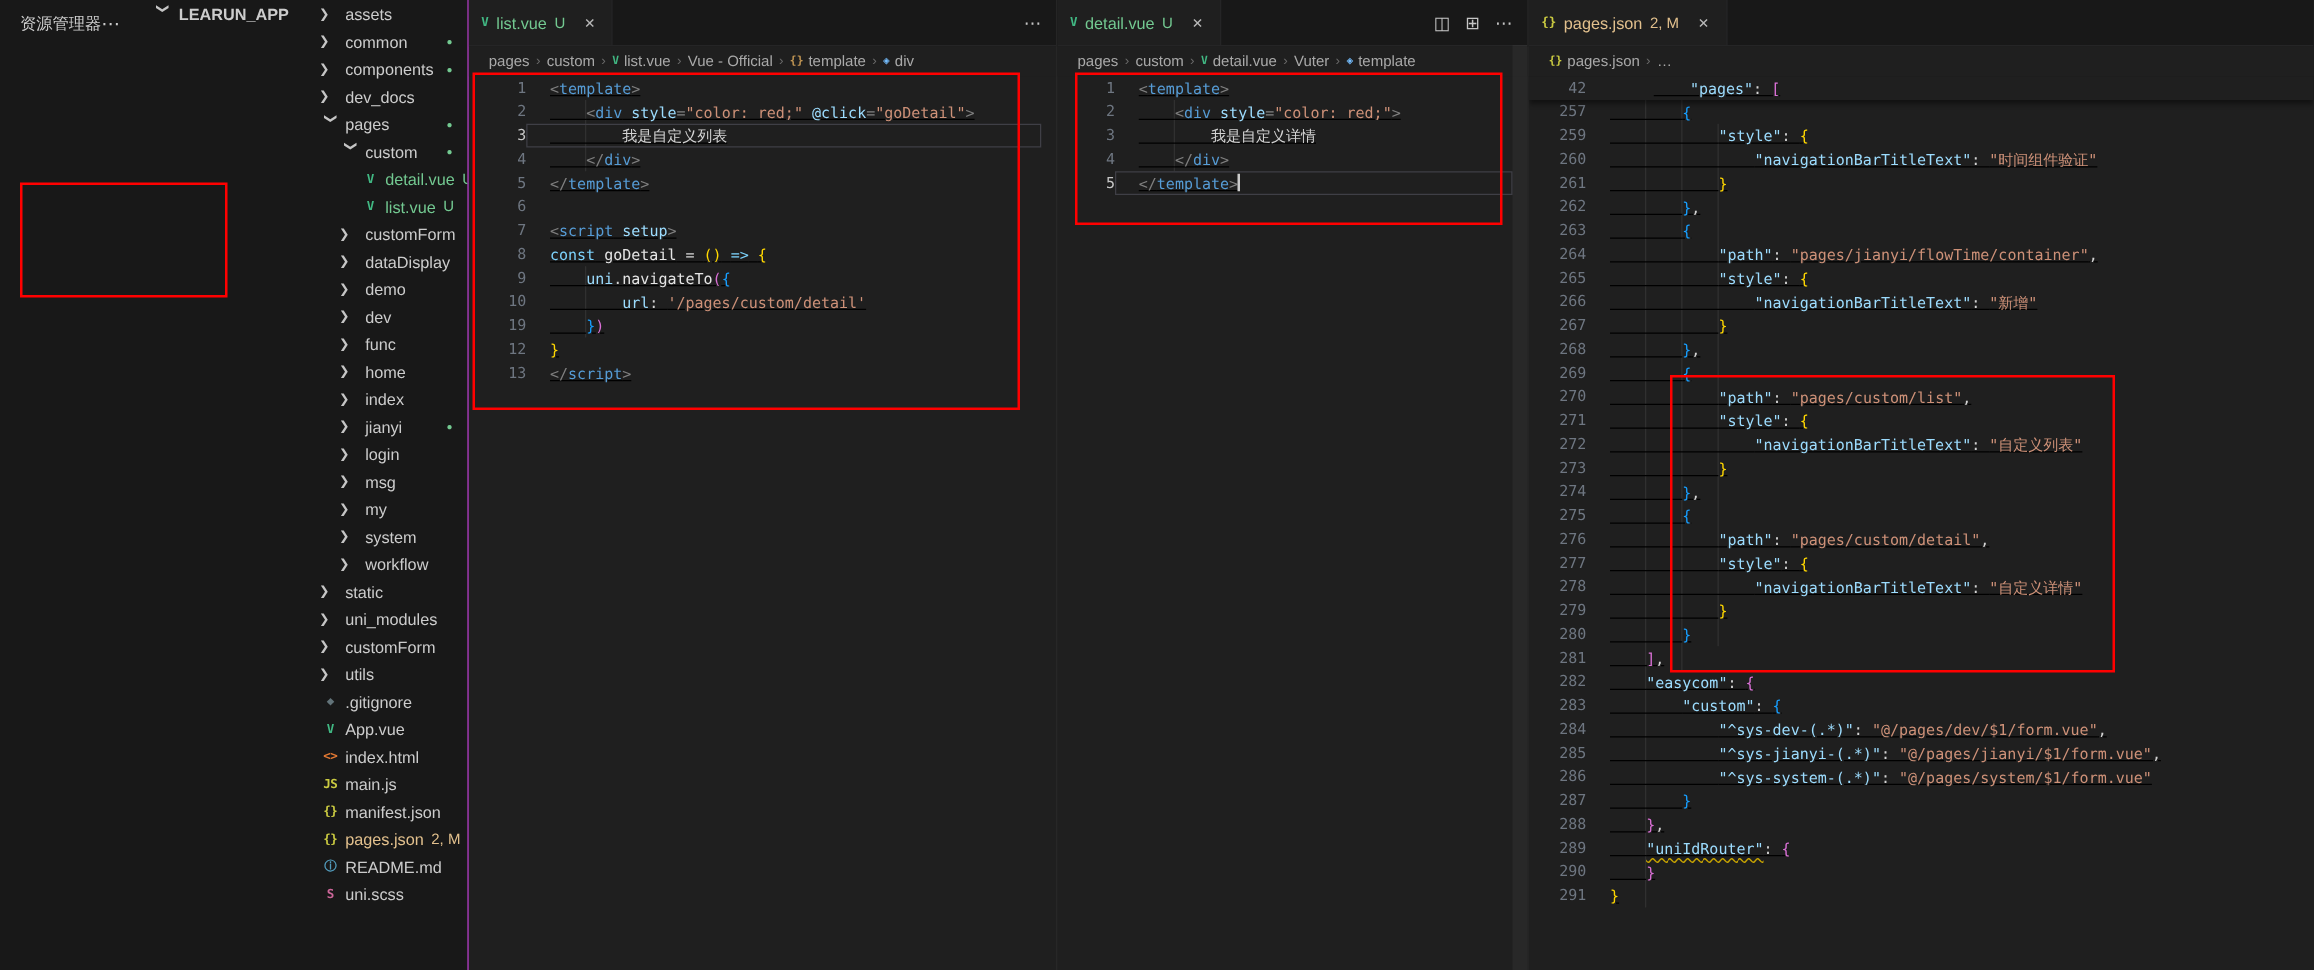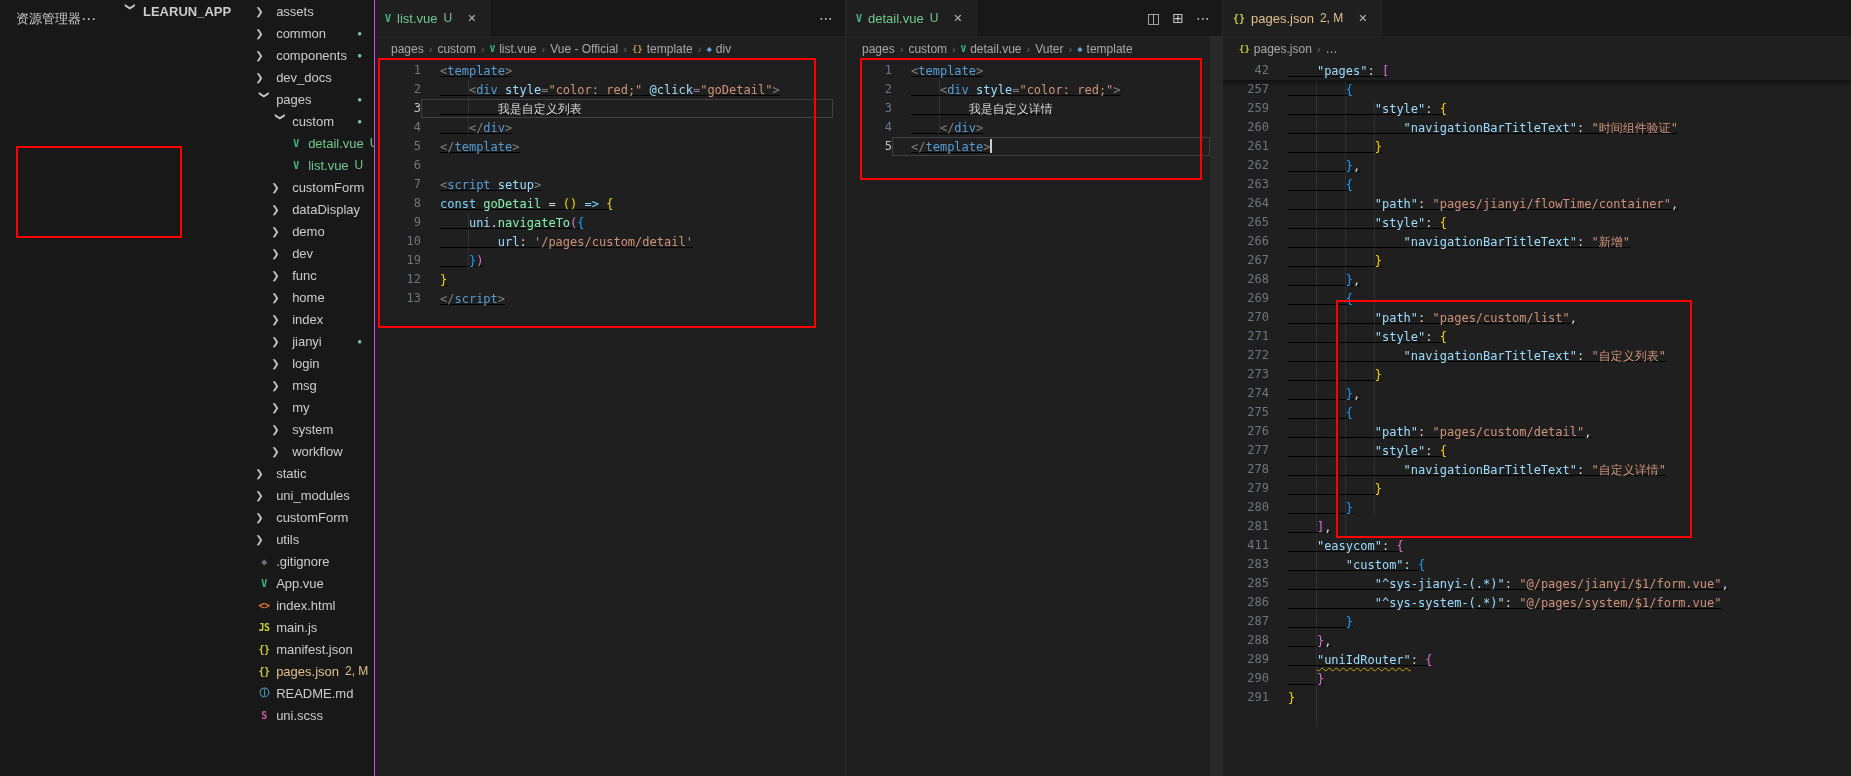--- a/index.html
+++ b/index.html
@@ -54,32 +54,32 @@
   .bc-icon{font-size:9px;font-weight:700;margin-right:4px;font-family:"DejaVu Sans Mono",monospace;}
 
   .code-area{position:relative;flex:1;overflow:hidden;
     font-family:"DejaVu Sans Mono",monospace;font-size:12px;line-height:19px;}
   .line{display:flex;height:19px;position:relative;z-index:1;}
   .ln{width:46px;flex:none;text-align:right;color:#6e7681;user-select:none;}
   .line.current .ln{color:#c6c6c6;}
   .code-text{flex:1;padding-left:18px;white-space:pre;border:1px solid transparent;
     box-sizing:border-box;margin-right:12px;text-decoration:underline;}
   .line.current .code-text{border-color:#3f3f46;}
-  .sticky{background:#1f1f1f;box-shadow:0 3px 4px rgba(0,0,0,0.45);z-index:3;}
+  .sticky{background:#1f1f1f;box-shadow:0 3px 4px rgba(0,0,0,0.45);z-index:3;gap:35px;}
   .cursor{display:inline-block;width:2px;height:14px;background:#cccccc;vertical-align:-2px;}
   .indent-guide{position:absolute;width:1px;background:rgba(255,255,255,0.08);z-index:0;}
   .scroll-band{position:absolute;right:0;top:36px;bottom:0;width:12px;background:rgba(255,255,255,0.045);}
 
   
   .tk-tag{color:#569cd6;}
   .tk-pu{color:#808080;}
   .tk-attr{color:#9cdcfe;}
   .tk-str{color:#ce9178;}
   .tk-kw{color:#7dd3fc;}
-  .tk-fn{color:#86efac;}
+  .tk-fn{color:#e5e5e5;}
   .tk-var{color:#9cdcfe;}
   .tk-pl{color:#d4d4d4;}
   .tk-key{color:#9cdcfe;}
   .tk-b1{color:#ffd700;}
   .tk-b2{color:#da70d6;}
   .tk-b3{color:#179fff;}
   .tk-warnkey{color:#9cdcfe;text-decoration:underline wavy #c8a400;text-decoration-thickness:1px;text-underline-offset:3px;}
 
   
   .annotations-layer{position:absolute;inset:0;pointer-events:none;z-index:50;}
@@ -556,26 +556,30 @@
           </div>
           <div class="line">
             <span class="ln">280</span>
             <span class="code-text"><span class="tk-pl">        </span><span class="tk-b3">}</span></span>
           </div>
           <div class="line">
             <span class="ln">281</span>
             <span class="code-text"><span class="tk-pl">    </span><span class="tk-b2">]</span><span class="tk-pl">,</span></span>
           </div>
           <div class="line">
-            <span class="ln">411</span>
+            <span class="ln">282</span>
             <span class="code-text"><span class="tk-pl">    </span><span class="tk-key">"easycom"</span><span class="tk-pl">: </span><span class="tk-b2">{</span></span>
           </div>
           <div class="line">
             <span class="ln">283</span>
             <span class="code-text"><span class="tk-pl">        </span><span class="tk-key">"custom"</span><span class="tk-pl">: </span><span class="tk-b3">{</span></span>
+          </div>
+          <div class="line">
+            <span class="ln">284</span>
+            <span class="code-text"><span class="tk-pl">            </span><span class="tk-key">"^sys-dev-(.*)"</span><span class="tk-pl">: </span><span class="tk-str">"@/pages/dev/$1/form.vue"</span><span class="tk-pl">,</span></span>
           </div>
           <div class="line">
             <span class="ln">285</span>
             <span class="code-text"><span class="tk-pl">            </span><span class="tk-key">"^sys-jianyi-(.*)"</span><span class="tk-pl">: </span><span class="tk-str">"@/pages/jianyi/$1/form.vue"</span><span class="tk-pl">,</span></span>
           </div>
           <div class="line">
             <span class="ln">286</span>
             <span class="code-text"><span class="tk-pl">            </span><span class="tk-key">"^sys-system-(.*)"</span><span class="tk-pl">: </span><span class="tk-str">"@/pages/system/$1/form.vue"</span></span>
           </div>
           <div class="line">

